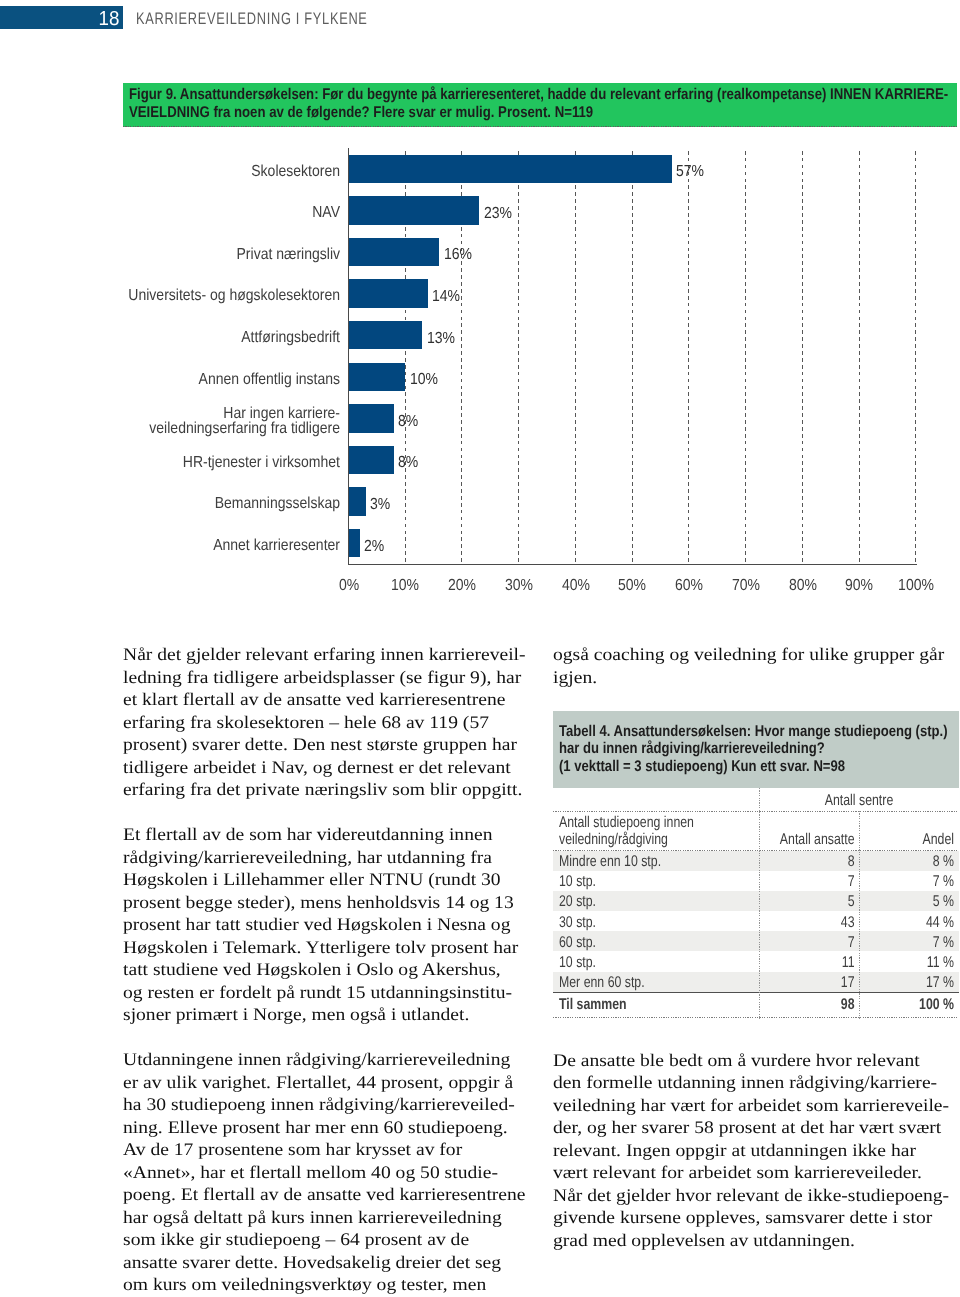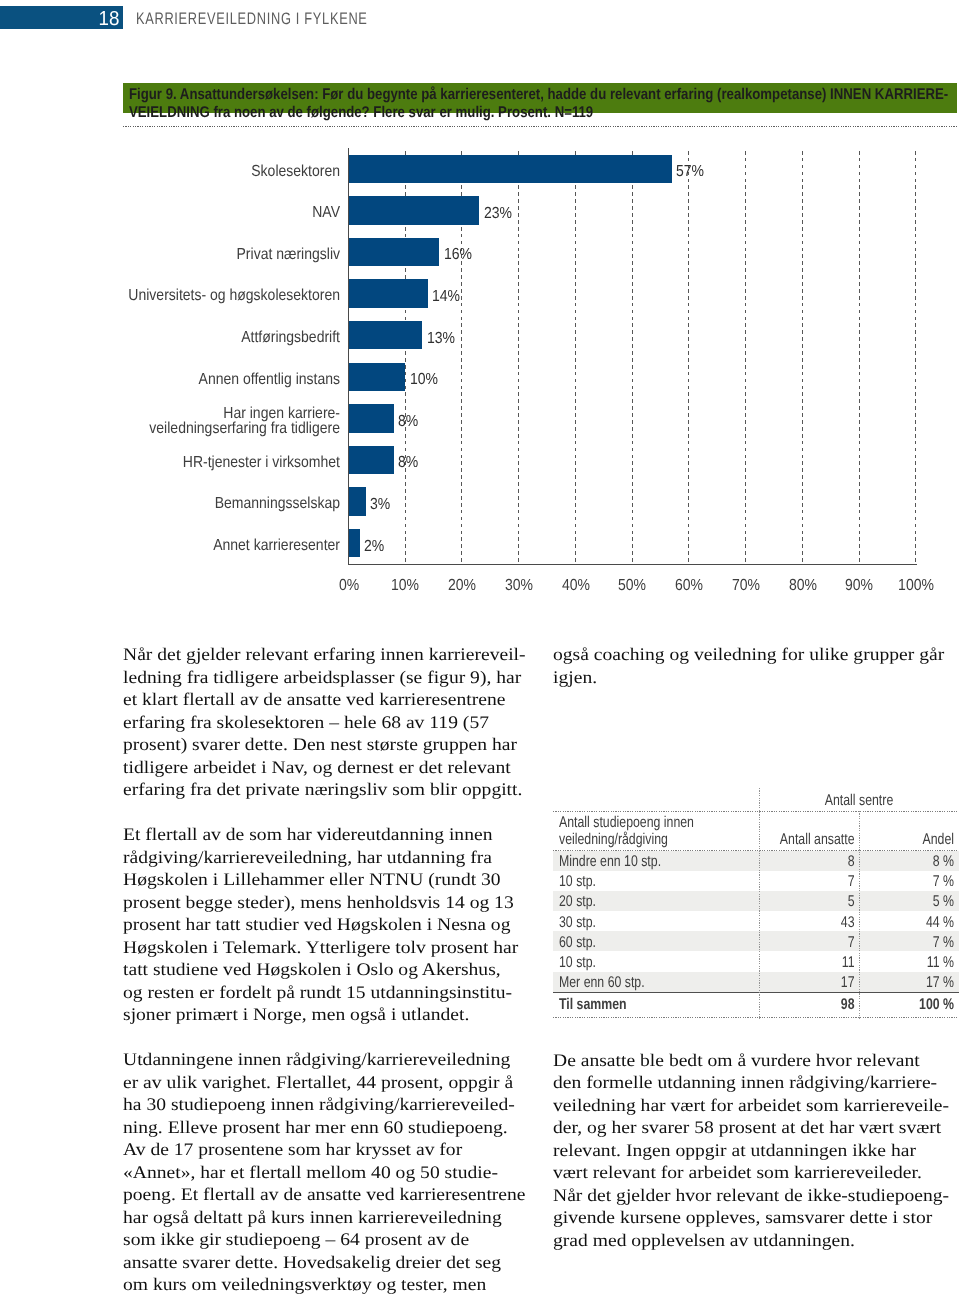--- a/index.html
+++ b/index.html
@@ -10,22 +10,22 @@
 
   
   #folio-block{position:absolute;left:0;top:6px;width:123px;height:23px;background:#0a5180;opacity:.999;}
   #folio-num{position:absolute;right:4px;top:3.6px;font-size:20.2px;color:#ffffff;
              line-height:19px;transform:scaleX(.93);transform-origin:100% 50%;opacity:.999;}
   #running-title{position:absolute;left:135.5px;top:10.2px;font-size:16.6px;color:#5d5d5d;
              letter-spacing:0.9px;white-space:nowrap;line-height:17px;
              transform:scaleX(.772);transform-origin:0 50%;opacity:.999;}
 
   
-  #fig-caption{position:absolute;left:123px;top:83px;width:834px;height:30px;
-               background:#4d7c0f;box-sizing:border-box;opacity:.999;}
+  #fig-caption{position:absolute;left:123px;top:83px;width:834px;height:44px;
+               background:#22c55e;box-sizing:border-box;opacity:.999;}
   .capline{position:absolute;left:6px;font-size:15.5px;font-weight:bold;color:#1d1d1d;
            white-space:nowrap;line-height:16px;
            transform:scaleX(.852);transform-origin:0 50%;opacity:.999;}
   #fig-caption-rule{position:absolute;left:123px;top:126.3px;width:834px;height:1.2px;
                background-image:repeating-linear-gradient(to right,#5f5f5f 0 1.2px,rgba(0,0,0,0) 1.2px 2.4px);}
 
   
   #chart{position:absolute;left:0;top:0;width:960px;height:620px;}
   .cat-label{position:absolute;text-align:right;font-size:16px;color:#3e3e3e;
              line-height:14.8px;white-space:pre-line;
@@ -180,20 +180,25 @@
       <div class="tline">den formelle utdanning innen rådgiving/karriere-</div>
       <div class="tline">veiledning har vært for arbeidet som karriereveile-</div>
       <div class="tline">der, og her svarer 58 prosent at det har vært svært</div>
       <div class="tline">relevant. Ingen oppgir at utdanningen ikke har</div>
       <div class="tline">vært relevant for arbeidet som karriereveileder.</div>
       <div class="tline">Når det gjelder hvor relevant de ikke-studiepoeng-</div>
       <div class="tline">givende kursene oppleves, samsvarer dette i stor</div>
       <div class="tline last">grad med opplevelsen av utdanningen.</div>
     </div>
 
+  <div id="tab-caption">
+      <div class="tcapline" style="top: 12.8px;">Tabell 4. Ansattundersøkelsen: Hvor mange studiepoeng (stp.)</div>
+      <div class="tcapline" style="top: 30.2px;">har du innen rådgiving/karriereveiledning?</div>
+      <div class="tcapline" style="top: 47.6px;">(1 vekttall = 3 studiepoeng) Kun ett svar. N=98</div>
+    </div>
   <div id="datatable" style="height: 230.9px; text-decoration: underline;">
       <div class="cell c" style="left: 206px; width: 200px; top: 4.3px;">Antall sentre</div>
       <div class="hrule dotted" style="top: 23px; left: 0px; width: 406px;"></div>
       <div class="cell" style="left: 6px; width: 194px; top: 26px;">Antall studiepoeng innen</div>
       <div class="cell" style="left: 6px; width: 194px; top: 43px;">veiledning/rådgiving</div>
       <div class="cell r" style="left: 206px; width: 95.5px; top: 43px;">Antall ansatte</div>
       <div class="cell r" style="left: 306px; width: 95px; top: 43px;">Andel</div>
       <div class="hrule dotted" style="top: 62px; left: 0px; width: 406px;"></div>
       <div class="stripe" style="top: 62.5px; height: 20.2px;"></div>
       <div class="cell" style="left: 6px; width: 194px; top: 65px;">Mindre enn 10 stp.</div>

